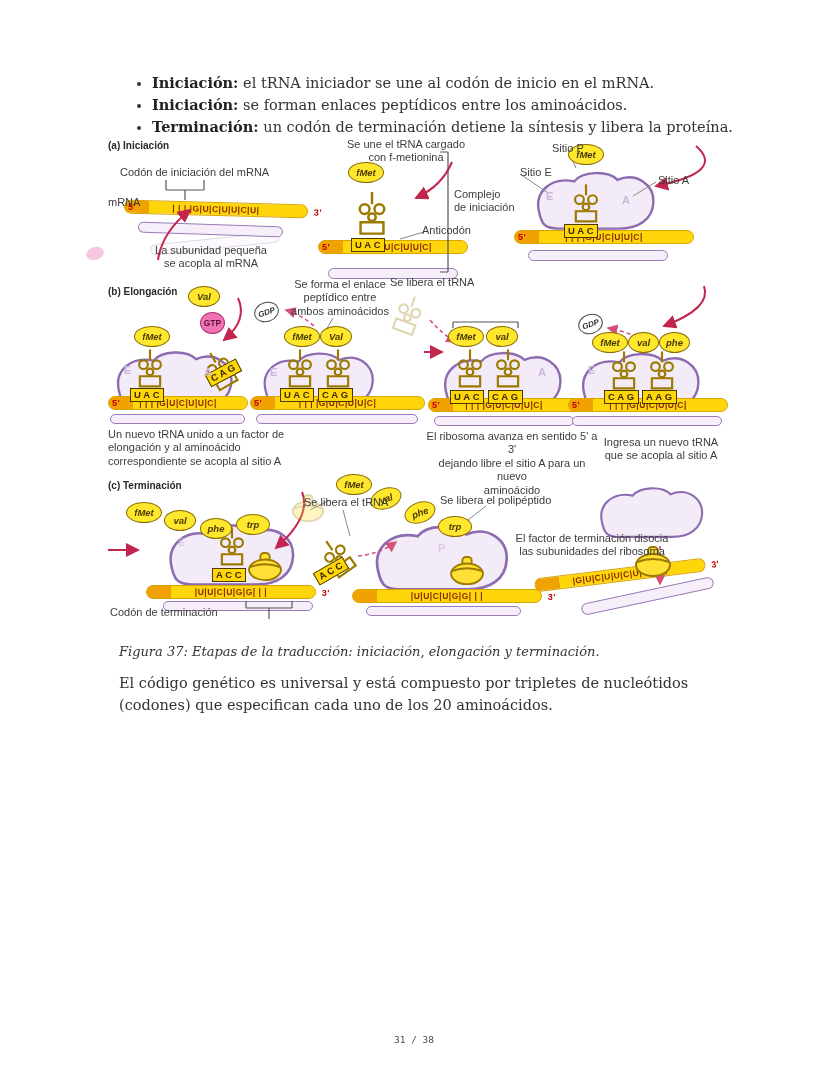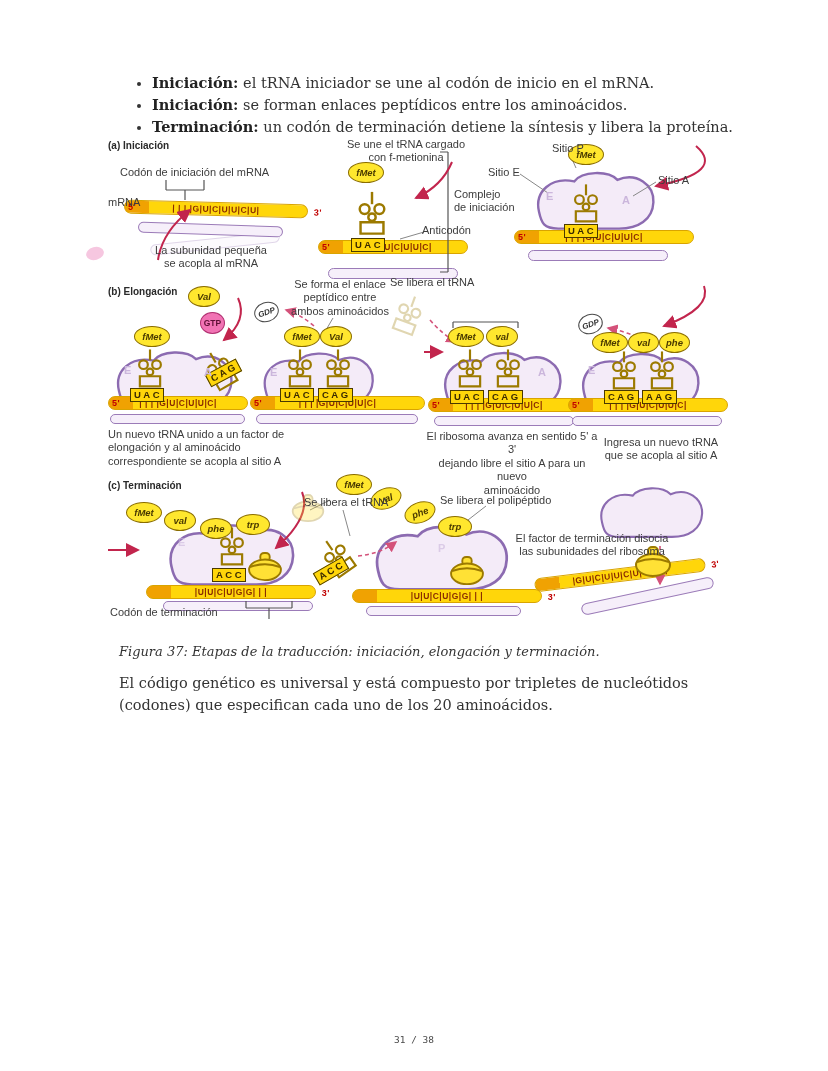--- a/index.html
+++ b/index.html
@@ -291,21 +291,21 @@
   <div class="lbl" style="left:12px;top:28px;width:175px">Codón de iniciación del mRNA</div>
   <div class="lbl" style="left:0px;top:58px">mRNA</div>
   <div class="lbl c" style="left:28px;top:106px;width:150px">La subunidad pequeña
 se acopla al mRNA</div>
   <div class="lbl c" style="left:218px;top:0px;width:160px">Se une el tRNA cargado
 con f-metionina</div>
   <div class="lbl" style="left:314px;top:86px">Anticodón</div>
   <div class="lbl" style="left:346px;top:50px;width:84px">Complejo
 de iniciación</div>
   <div class="lbl" style="left:444px;top:4px">Sitio P</div>
-  <div class="lbl" style="left:380px;top:28px">Sitio E</div>
+  <div class="lbl" style="left:412px;top:28px">Sitio E</div>
   <div class="lbl" style="left:550px;top:36px">Sitio A</div>
 
   <div class="lbl ptitle" style="left:0px;top:148px">(b) Elongación</div>
   <div class="lbl" style="left:0px;top:290px;width:185px">Un nuevo tRNA unido a un factor de
 elongación y al aminoácido
 correspondiente se acopla al sitio A</div>
   <div class="lbl c" style="left:162px;top:140px;width:140px">Se forma el enlace
 peptídico entre
 ambos aminoácidos</div>
   <div class="lbl" style="left:282px;top:138px;width:100px">Se libera el tRNA</div>

